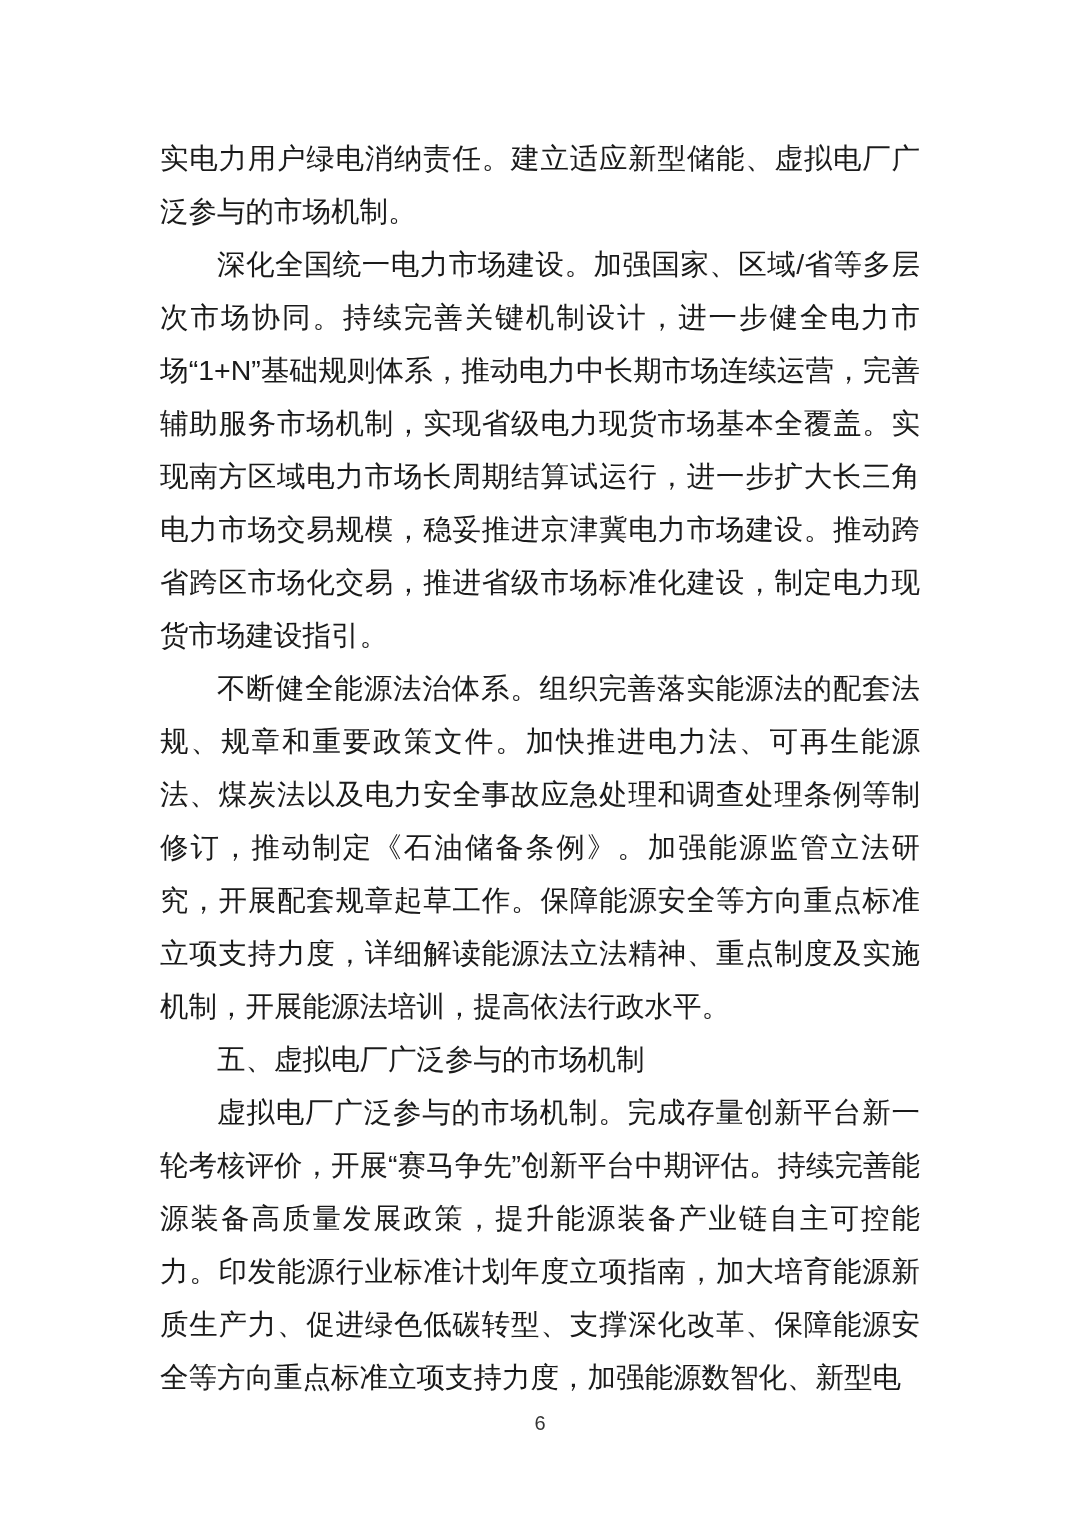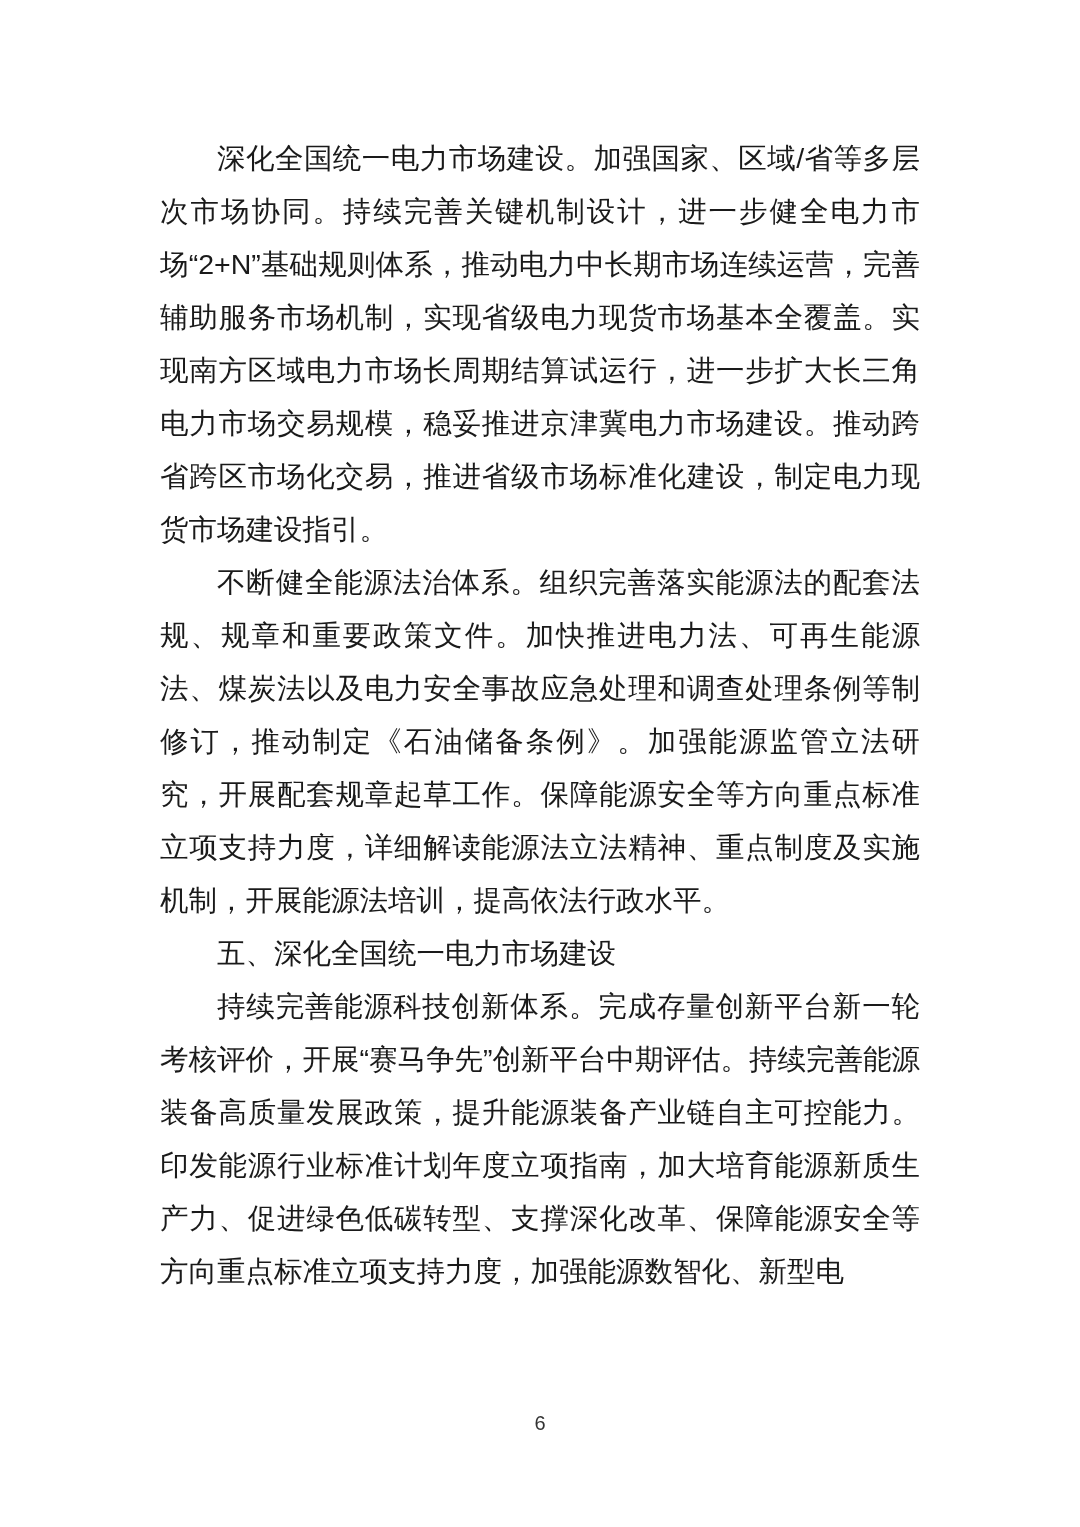--- a/index.html
+++ b/index.html
@@ -47,19 +47,20 @@
     font-family: "Liberation Sans", "DejaVu Sans", sans-serif;
     font-size: 20px;
     color: #333333;
   }
 </style>
 </head>
 <body>
 
 <div class="page">
   <div class="doc-body">
-    <p class="para indent">深化全国统一电力市场建设。加强国家、区域/省等多层次市场协同。持续完善关键机制设计，进一步健全电力市场“2+N”基础规则体系，推动电力中长期市场连续运营，完善辅助服务市场机制，实现省级电力现货市场基本全覆盖。实现南方区域电力市场长周期结算试运行，进一步扩大长三角电力市场交易规模，稳妥推进京津冀电力市场建设。推动跨省跨区市场化交易，推进省级市场标准化建设，制定电力现货市场建设指引。</p>
+    <p class="para">实电力用户绿电消纳责任。建立适应新型储能、虚拟电厂广泛参与的市场机制。</p>
+    <p class="para indent">深化全国统一电力市场建设。加强国家、区域/省等多层次市场协同。持续完善关键机制设计，进一步健全电力市场“1+N”基础规则体系，推动电力中长期市场连续运营，完善辅助服务市场机制，实现省级电力现货市场基本全覆盖。实现南方区域电力市场长周期结算试运行，进一步扩大长三角电力市场交易规模，稳妥推进京津冀电力市场建设。推动跨省跨区市场化交易，推进省级市场标准化建设，制定电力现货市场建设指引。</p>
     <p class="para indent">不断健全能源法治体系。组织完善落实能源法的配套法规、规章和重要政策文件。加快推进电力法、可再生能源法、煤炭法以及电力安全事故应急处理和调查处理条例等制修订，推动制定《石油储备条例》。加强能源监管立法研究，开展配套规章起草工作。保障能源安全等方向重点标准立项支持力度，详细解读能源法立法精神、重点制度及实施机制，开展能源法培训，提高依法行政水平。</p>
-    <p class="para indent">五、深化全国统一电力市场建设</p>
-    <p class="para indent">持续完善能源科技创新体系。完成存量创新平台新一轮考核评价，开展“赛马争先”创新平台中期评估。持续完善能源装备高质量发展政策，提升能源装备产业链自主可控能力。印发能源行业标准计划年度立项指南，加大培育能源新质生产力、促进绿色低碳转型、支撑深化改革、保障能源安全等方向重点标准立项支持力度，加强能源数智化、新型电</p>
+    <p class="para indent">五、虚拟电厂广泛参与的市场机制</p>
+    <p class="para indent">虚拟电厂广泛参与的市场机制。完成存量创新平台新一轮考核评价，开展“赛马争先”创新平台中期评估。持续完善能源装备高质量发展政策，提升能源装备产业链自主可控能力。印发能源行业标准计划年度立项指南，加大培育能源新质生产力、促进绿色低碳转型、支撑深化改革、保障能源安全等方向重点标准立项支持力度，加强能源数智化、新型电</p>
   </div>
   <div class="page-number">6</div>
 </div>
 
 </body></html>

